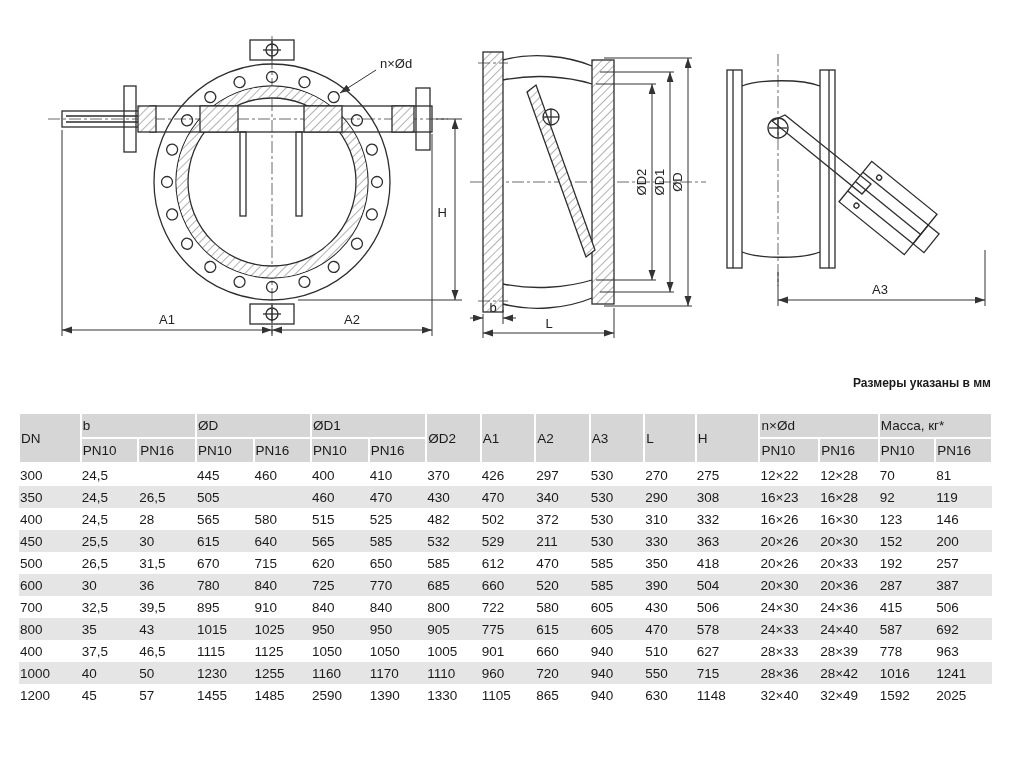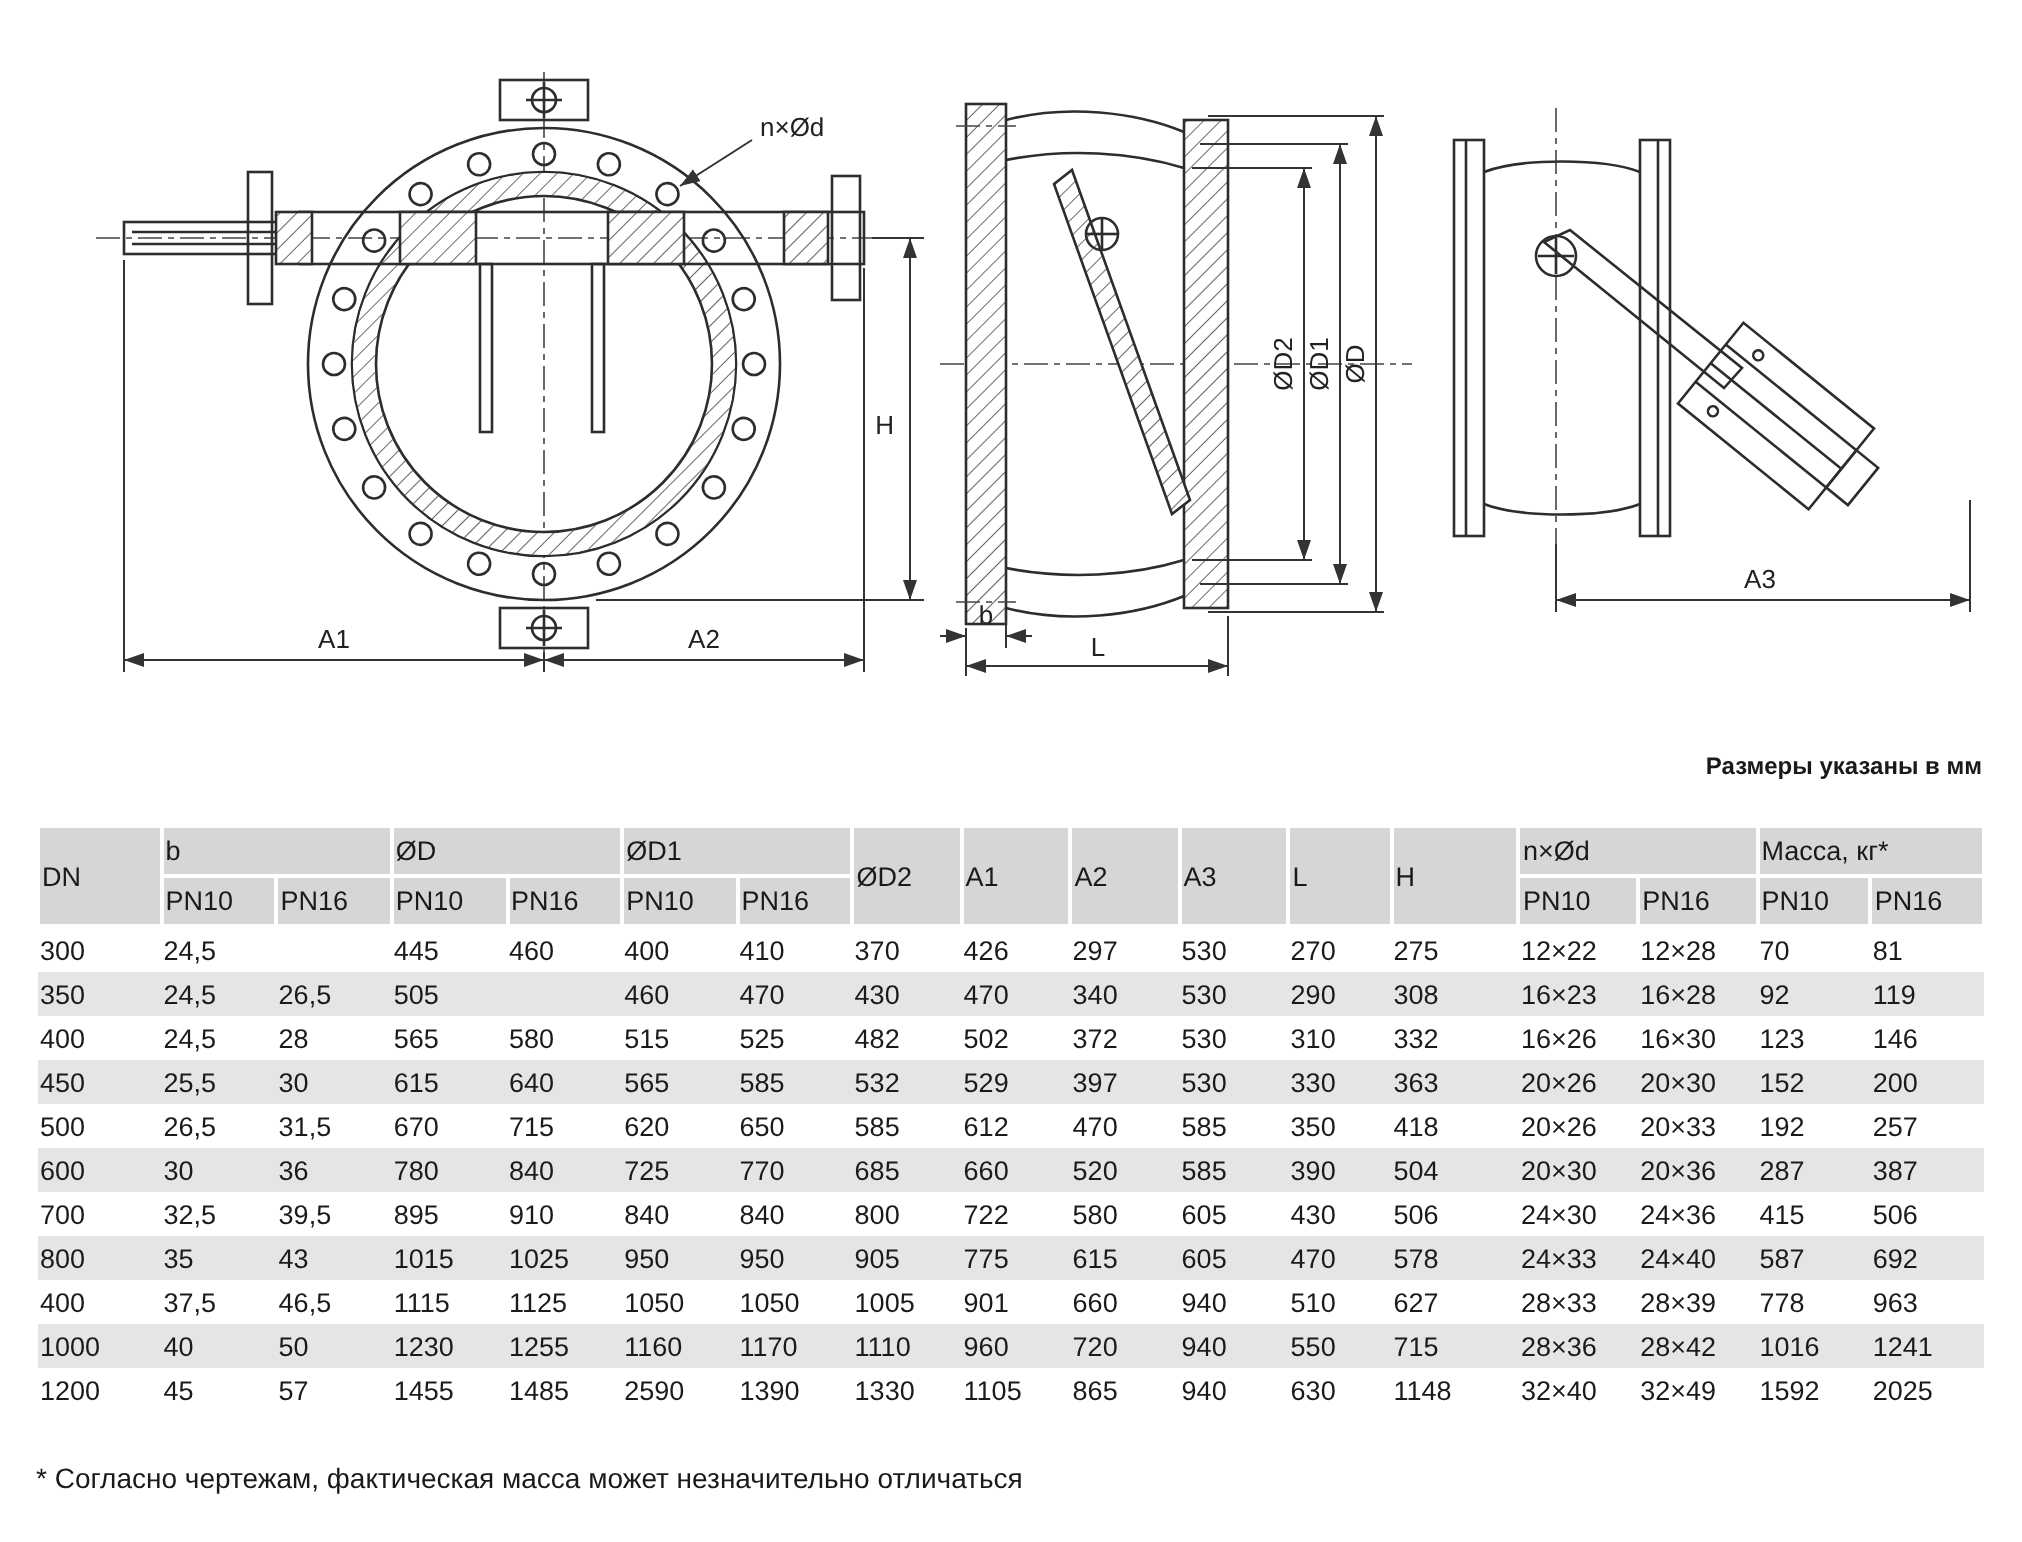--- a/index.html
+++ b/index.html
@@ -295,21 +295,21 @@
         <tr class="alt">
           <td>450</td>
           <td>25,5</td>
           <td>30</td>
           <td>615</td>
           <td>640</td>
           <td>565</td>
           <td>585</td>
           <td>532</td>
           <td>529</td>
-          <td>397</td>
+          <td>211</td>
           <td>530</td>
           <td>330</td>
           <td>363</td>
           <td>20×26</td>
           <td>20×30</td>
           <td>152</td>
           <td>200</td>
         </tr>
         <tr>
           <td>500</td>
@@ -440,15 +440,14 @@
           <td>630</td>
           <td>1148</td>
           <td>32×40</td>
           <td>32×49</td>
           <td>1592</td>
           <td>2025</td>
         </tr>
       </tbody>
   </table>
 
-  <div class="footnote">* Согласно чертежам, фактическая масса может незначительно отличаться</div>
 
 </div>
 
 </body></html>

